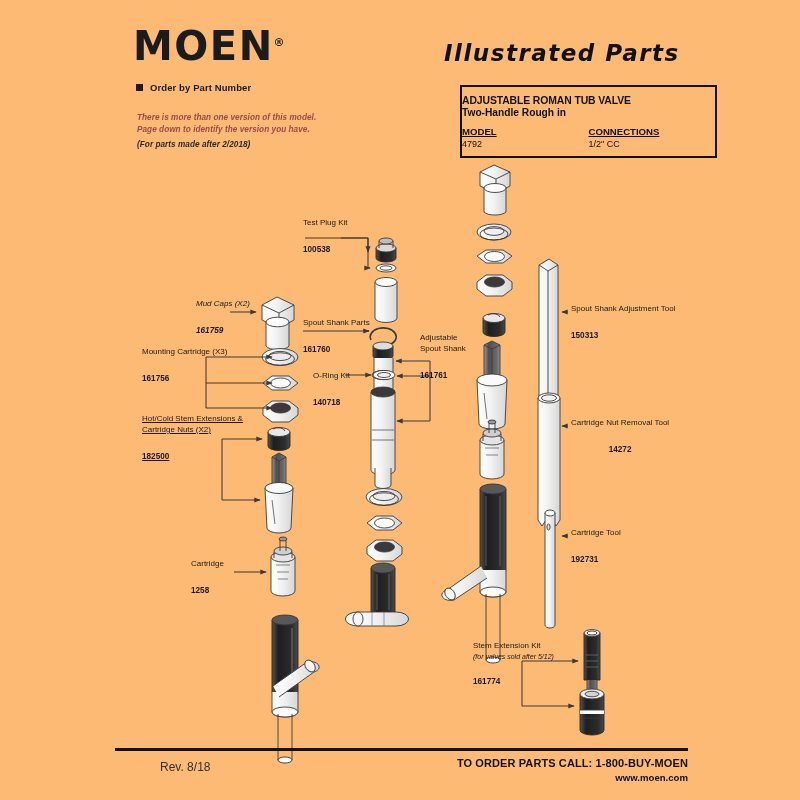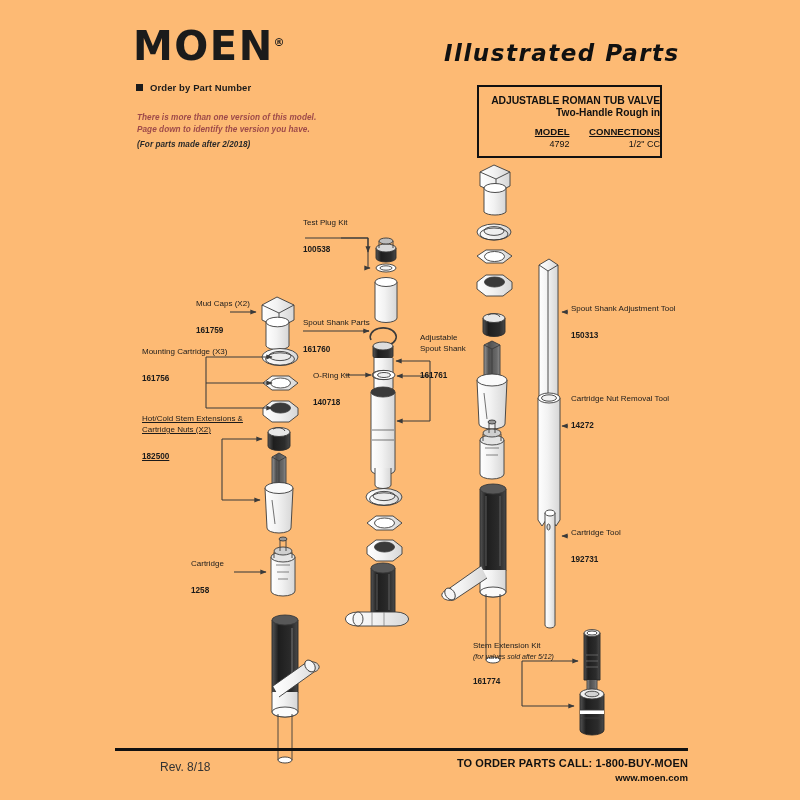--- a/index.html
+++ b/index.html
@@ -82,25 +82,25 @@
     font-size: 23px;
     font-style: italic;
     font-weight: bold;
     letter-spacing: 1.5px;
     color: #111;
   }
 
   
   .titlebox {
     position: absolute;
-    left: 477px; top: 85px;
-    width: 185px; height: 73px;
+    left: 460px; top: 85px;
+    width: 257px; height: 73px;
     border: 2.2px solid #111;
     box-sizing: border-box;
-    text-align: right;
+    text-align: left;
   }
   .tb-line1 {
     margin-top: 8px;
     font-size: 10.4px;
     font-weight: bold;
     color: #111;
     letter-spacing: -0.1px;
   }
   .tb-line2 {
     font-size: 10.2px;
@@ -479,21 +479,21 @@
         <path d="M522,706 L574,706" marker-end="url(#arw)"></path>
       </g>
     </g>
   </svg>
 
   <div class="label" style="left:303px; top:218px;">
     <span>Test Plug Kit</span>
     <span class="pn">100538</span>
   </div>
 
-  <div class="label" style="left:196px; top:299px;">
+  <div class="label" style="left:196px; top:299px;font-style:italic;">
     <span>Mud Caps (X2)</span>
     <span class="pn">161759</span>
   </div>
 
   <div class="label" style="left:303px; top:318px;">
     <span>Spout Shank Parts</span>
     <span class="pn">161760</span>
   </div>
 
   <div class="label" style="left:142px; top:347px;">
@@ -521,21 +521,21 @@
   <div class="label" style="left:191px; top:559px;">
     <span>Cartridge</span>
     <span class="pn">1258</span>
   </div>
 
   <div class="label" style="left:571px; top:304px;">
     <span>Spout Shank Adjustment Tool</span>
     <span class="pn">150313</span>
   </div>
 
-  <div class="label" style="left:571px; top:394px;">
+  <div class="label" style="left:571px; top:418px;text-align:center;">
     <span>Cartridge Nut Removal Tool</span>
     <span class="pn">14272</span>
   </div>
 
   <div class="label" style="left:571px; top:528px;">
     <span>Cartridge Tool</span>
     <span class="pn">192731</span>
   </div>
 
   <div class="label" style="left:473px; top:641px;">

